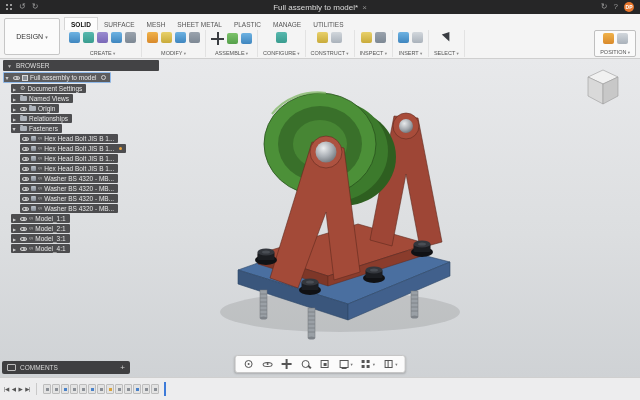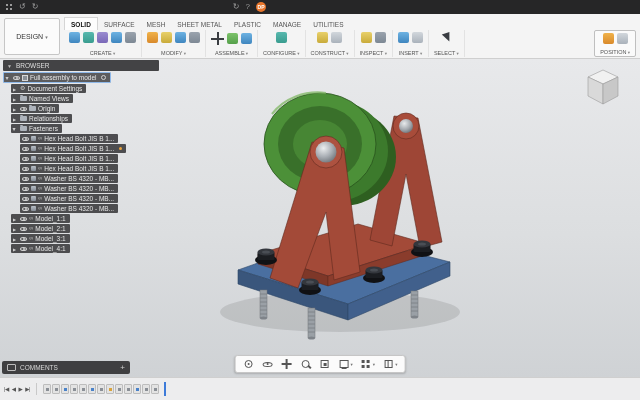--- a/index.html
+++ b/index.html
@@ -124,20 +124,23 @@
 <body>
 
 <div class="app">
 
   <div class="titlebar">
     <div class="tb-left">
       <span class="tb-grid"></span>
       <span class="tb-ic">↺</span>
       <span class="tb-ic">↻</span>
     </div>
+    <div class="tb-title">
+      <span>Full assembly to model*</span><span class="tb-close">×</span>
+    </div>
     <div class="tb-right">
       <span class="tb-ic">↻</span>
       <span class="tb-ic">?</span>
       <span class="avatar">DP</span>
     </div>
   </div>
 
   <div class="ribbon">
     <div class="design">
         <span>DESIGN</span>

